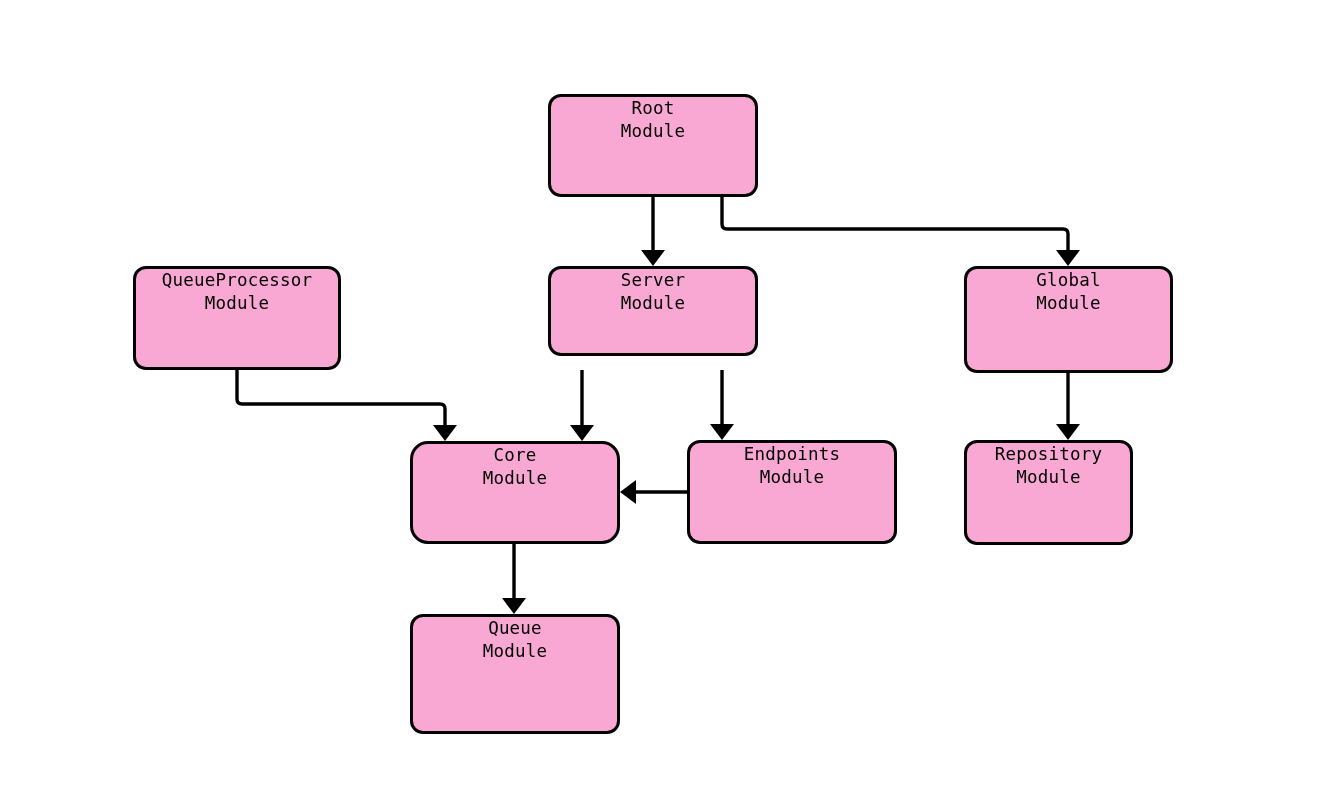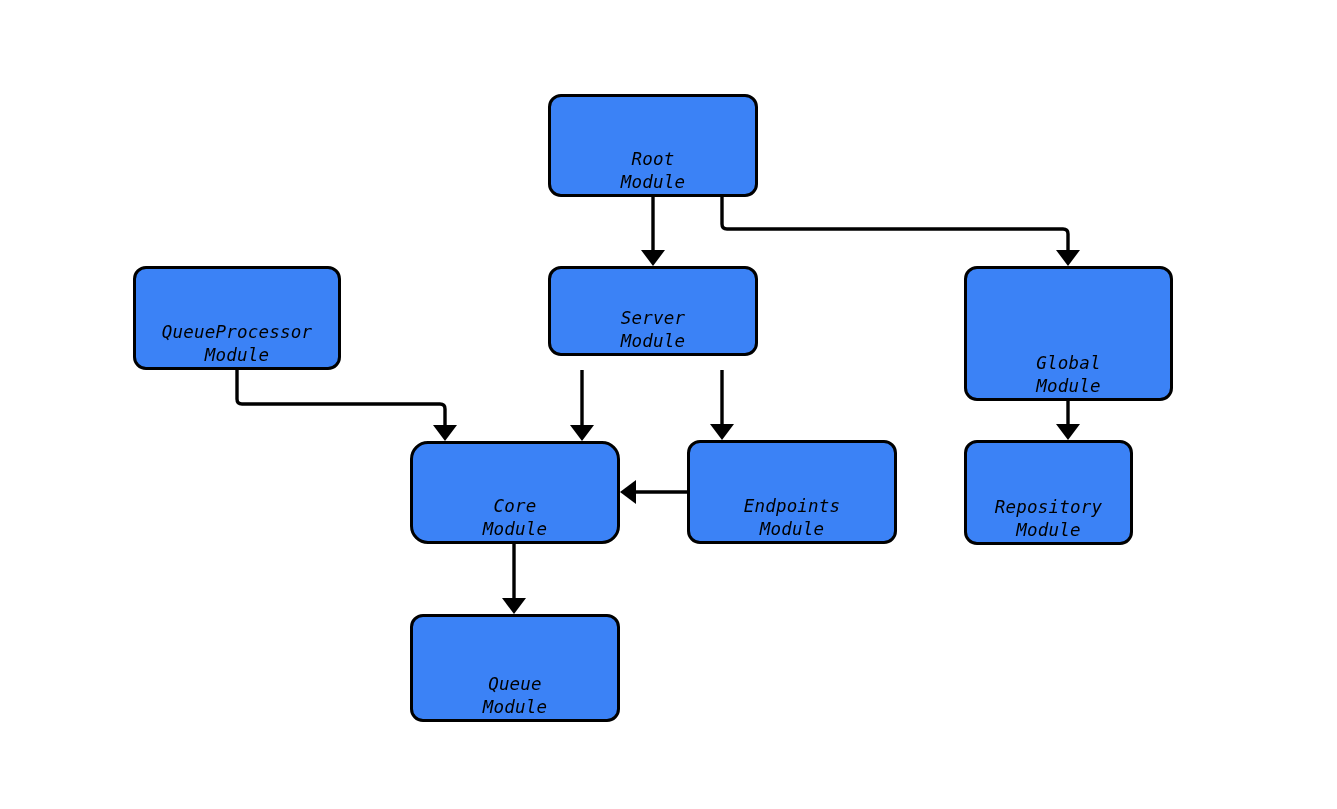--- a/index.html
+++ b/index.html
@@ -21,29 +21,28 @@
   #edge-layer {
     position: absolute;
     left: 0;
     top: 0;
     width: 1337px;
     height: 809px;
   }
   .node {
     position: absolute;
     box-sizing: border-box;
-    background: #3b82f6;
+    background: #f9a8d4;
     border: 3.2px solid #000000;
     border-radius: 13px;
     display: flex;
     flex-direction: column;
     align-items: center;
-    justify-content: flex-end;
+    justify-content: flex-start;
     z-index: 2;
-    font-style: italic;
   }
   .node-label {
     font-family: "DejaVu Sans Mono", monospace;
     font-size: 17.5px;
     line-height: 23px;
     color: #000000;
     text-align: center;
     white-space: pre;
     letter-spacing: 0.2px;
   }
@@ -109,38 +108,38 @@
   <div class="node" style="left:133px; top:266px; width:208px; height:104px;">
     <div class="node-label">QueueProcessor
 Module</div>
   </div>
 
   <div class="node" style="left:548px; top:266px; width:210px; height:90px;">
     <div class="node-label">Server
 Module</div>
   </div>
 
-  <div class="node" style="left:964px; top:266px; width:209px; height:135px;">
+  <div class="node" style="left:964px; top:266px; width:209px; height:107px;">
     <div class="node-label">Global
 Module</div>
   </div>
 
   <div class="node" style="left:410px; top:441px; width:210px; height:103px;border-radius:18px;">
     <div class="node-label">Core
 Module</div>
   </div>
 
   <div class="node" style="left:687px; top:440px; width:210px; height:104px;">
     <div class="node-label">Endpoints
 Module</div>
   </div>
 
   <div class="node" style="left:964px; top:440px; width:169px; height:105px;">
     <div class="node-label">Repository
 Module</div>
   </div>
 
-  <div class="node" style="left:410px; top:614px; width:210px; height:108px;">
+  <div class="node" style="left:410px; top:614px; width:210px; height:120px;">
     <div class="node-label">Queue
 Module</div>
   </div>
 
 </div>
 
 </body></html>

